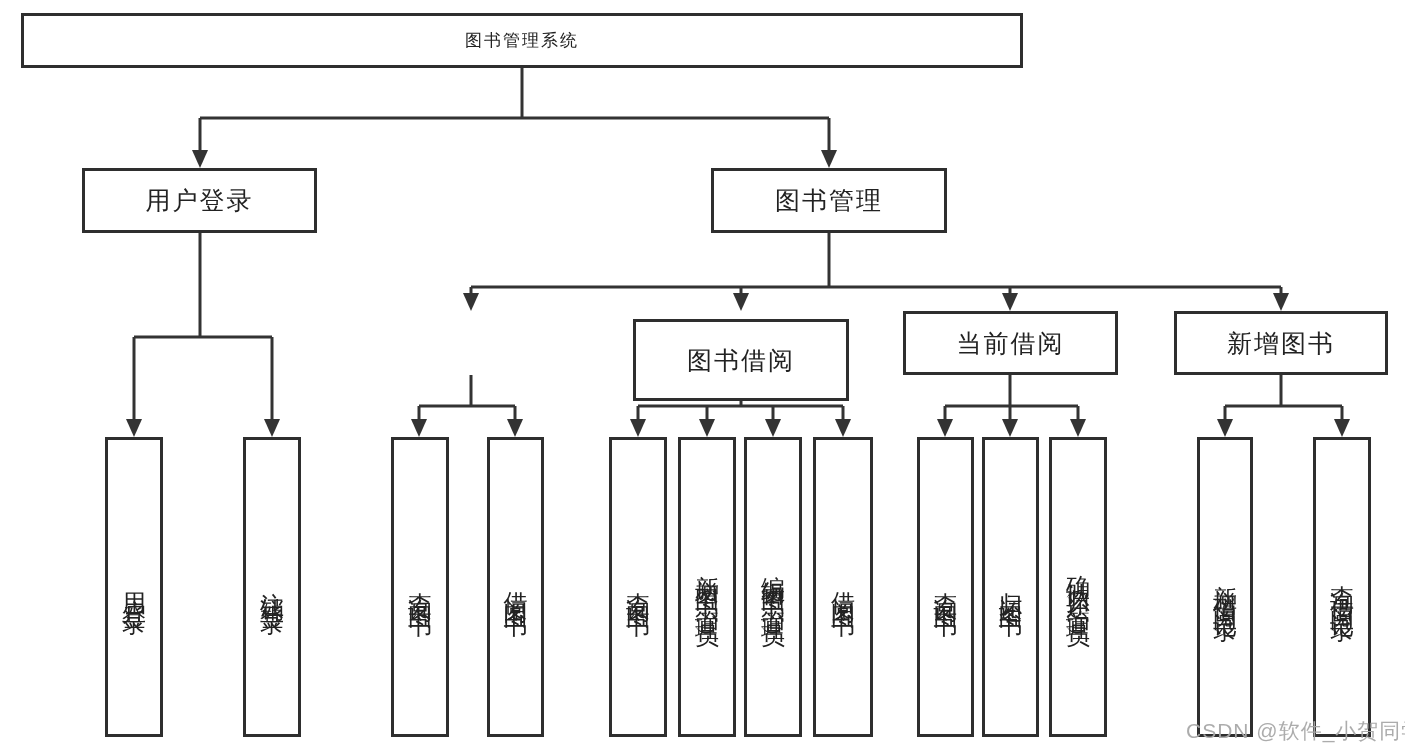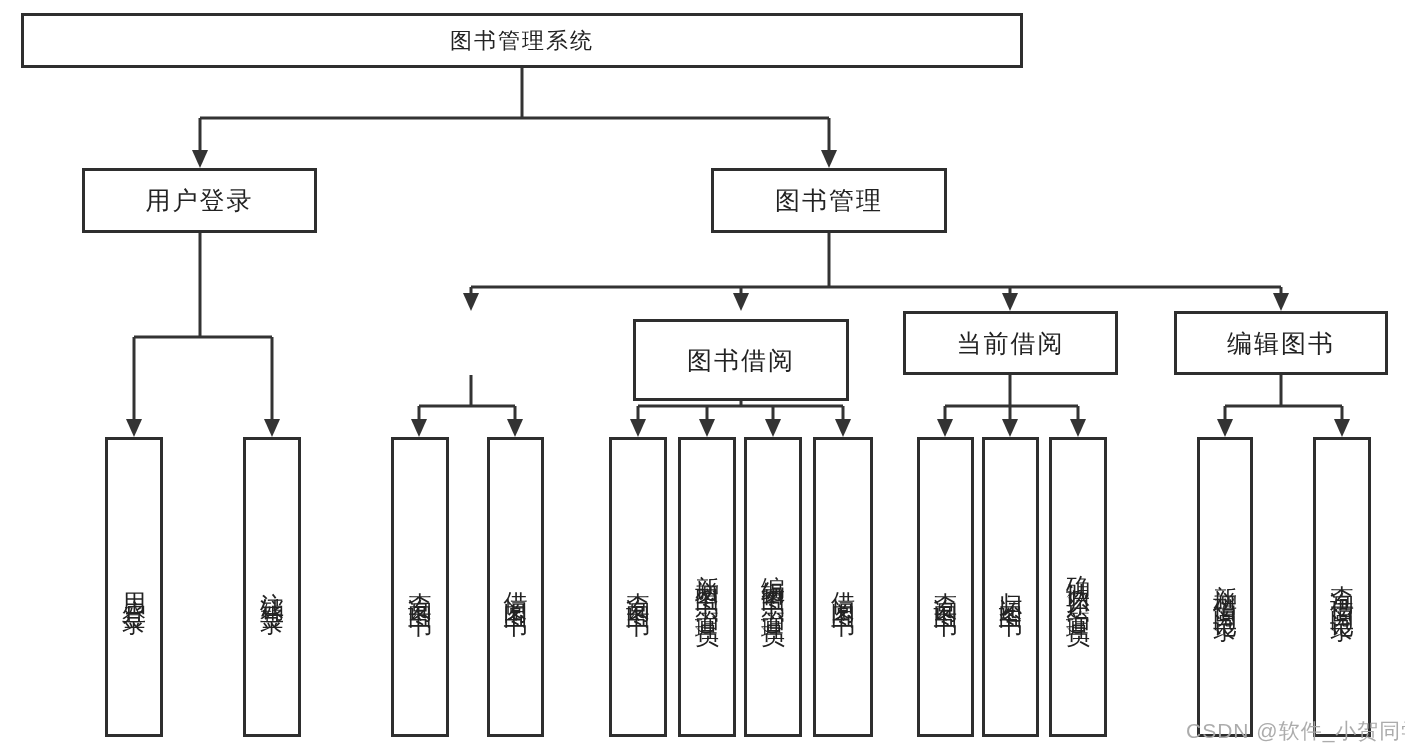--- a/index.html
+++ b/index.html
@@ -20,21 +20,21 @@
     display:flex;
     align-items:center;
     justify-content:center;
     z-index:2;
   }
   .hbox{
     font-size:25px;
     letter-spacing:2px;
     white-space:nowrap;
   }
-  .hbox.root{font-size:22px;}
+  .hbox.root{font-size:17px;}
   .vbox{
     writing-mode:vertical-lr;
     text-orientation:mixed;
     font-size:24px;
     letter-spacing:7px;
     padding:4px 0;
     line-height:1;
   }
   .watermark{
     position:absolute;
@@ -116,21 +116,21 @@
     </g>
   </svg>
 
   <div class="hbox root" style="left:21px;top:13px;width:1002px;height:55px;">图书管理系统</div>
 
   <div class="hbox" style="left:82px;top:168px;width:235px;height:65px;">用户登录</div>
   <div class="hbox" style="left:711px;top:168px;width:236px;height:65px;font-family:Liberation Mono, monospace;">图书管理</div>
 
   <div class="hbox" style="left:633px;top:311px;width:216px;height:82px;margin-top:8px;">图书借阅</div>
   <div class="hbox" style="left:903px;top:311px;width:215px;height:64px;">当前借阅</div>
-  <div class="hbox" style="left:1174px;top:311px;width:214px;height:64px;">编辑图书</div>
+  <div class="hbox" style="left:1174px;top:311px;width:214px;height:64px;">新增图书</div>
 
   <div class="vbox" style="left:105px;top:437px;width:58px;height:300px;">用户登录</div>
   <div class="vbox" style="left:243px;top:437px;width:58px;height:300px;">注销登录</div>
 
   <div class="vbox" style="left:391px;top:437px;width:58px;height:300px;">查询图书</div>
   <div class="vbox" style="left:487px;top:437px;width:57px;height:300px;">借阅图书</div>
 
   <div class="vbox" style="left:609px;top:437px;width:58px;height:300px;">查询图书</div>
   <div class="vbox" style="left:678px;top:437px;width:58px;height:300px;">新增图书（管理员）</div>
   <div class="vbox" style="left:744px;top:437px;width:58px;height:300px;">编辑图书（管理员）</div>

